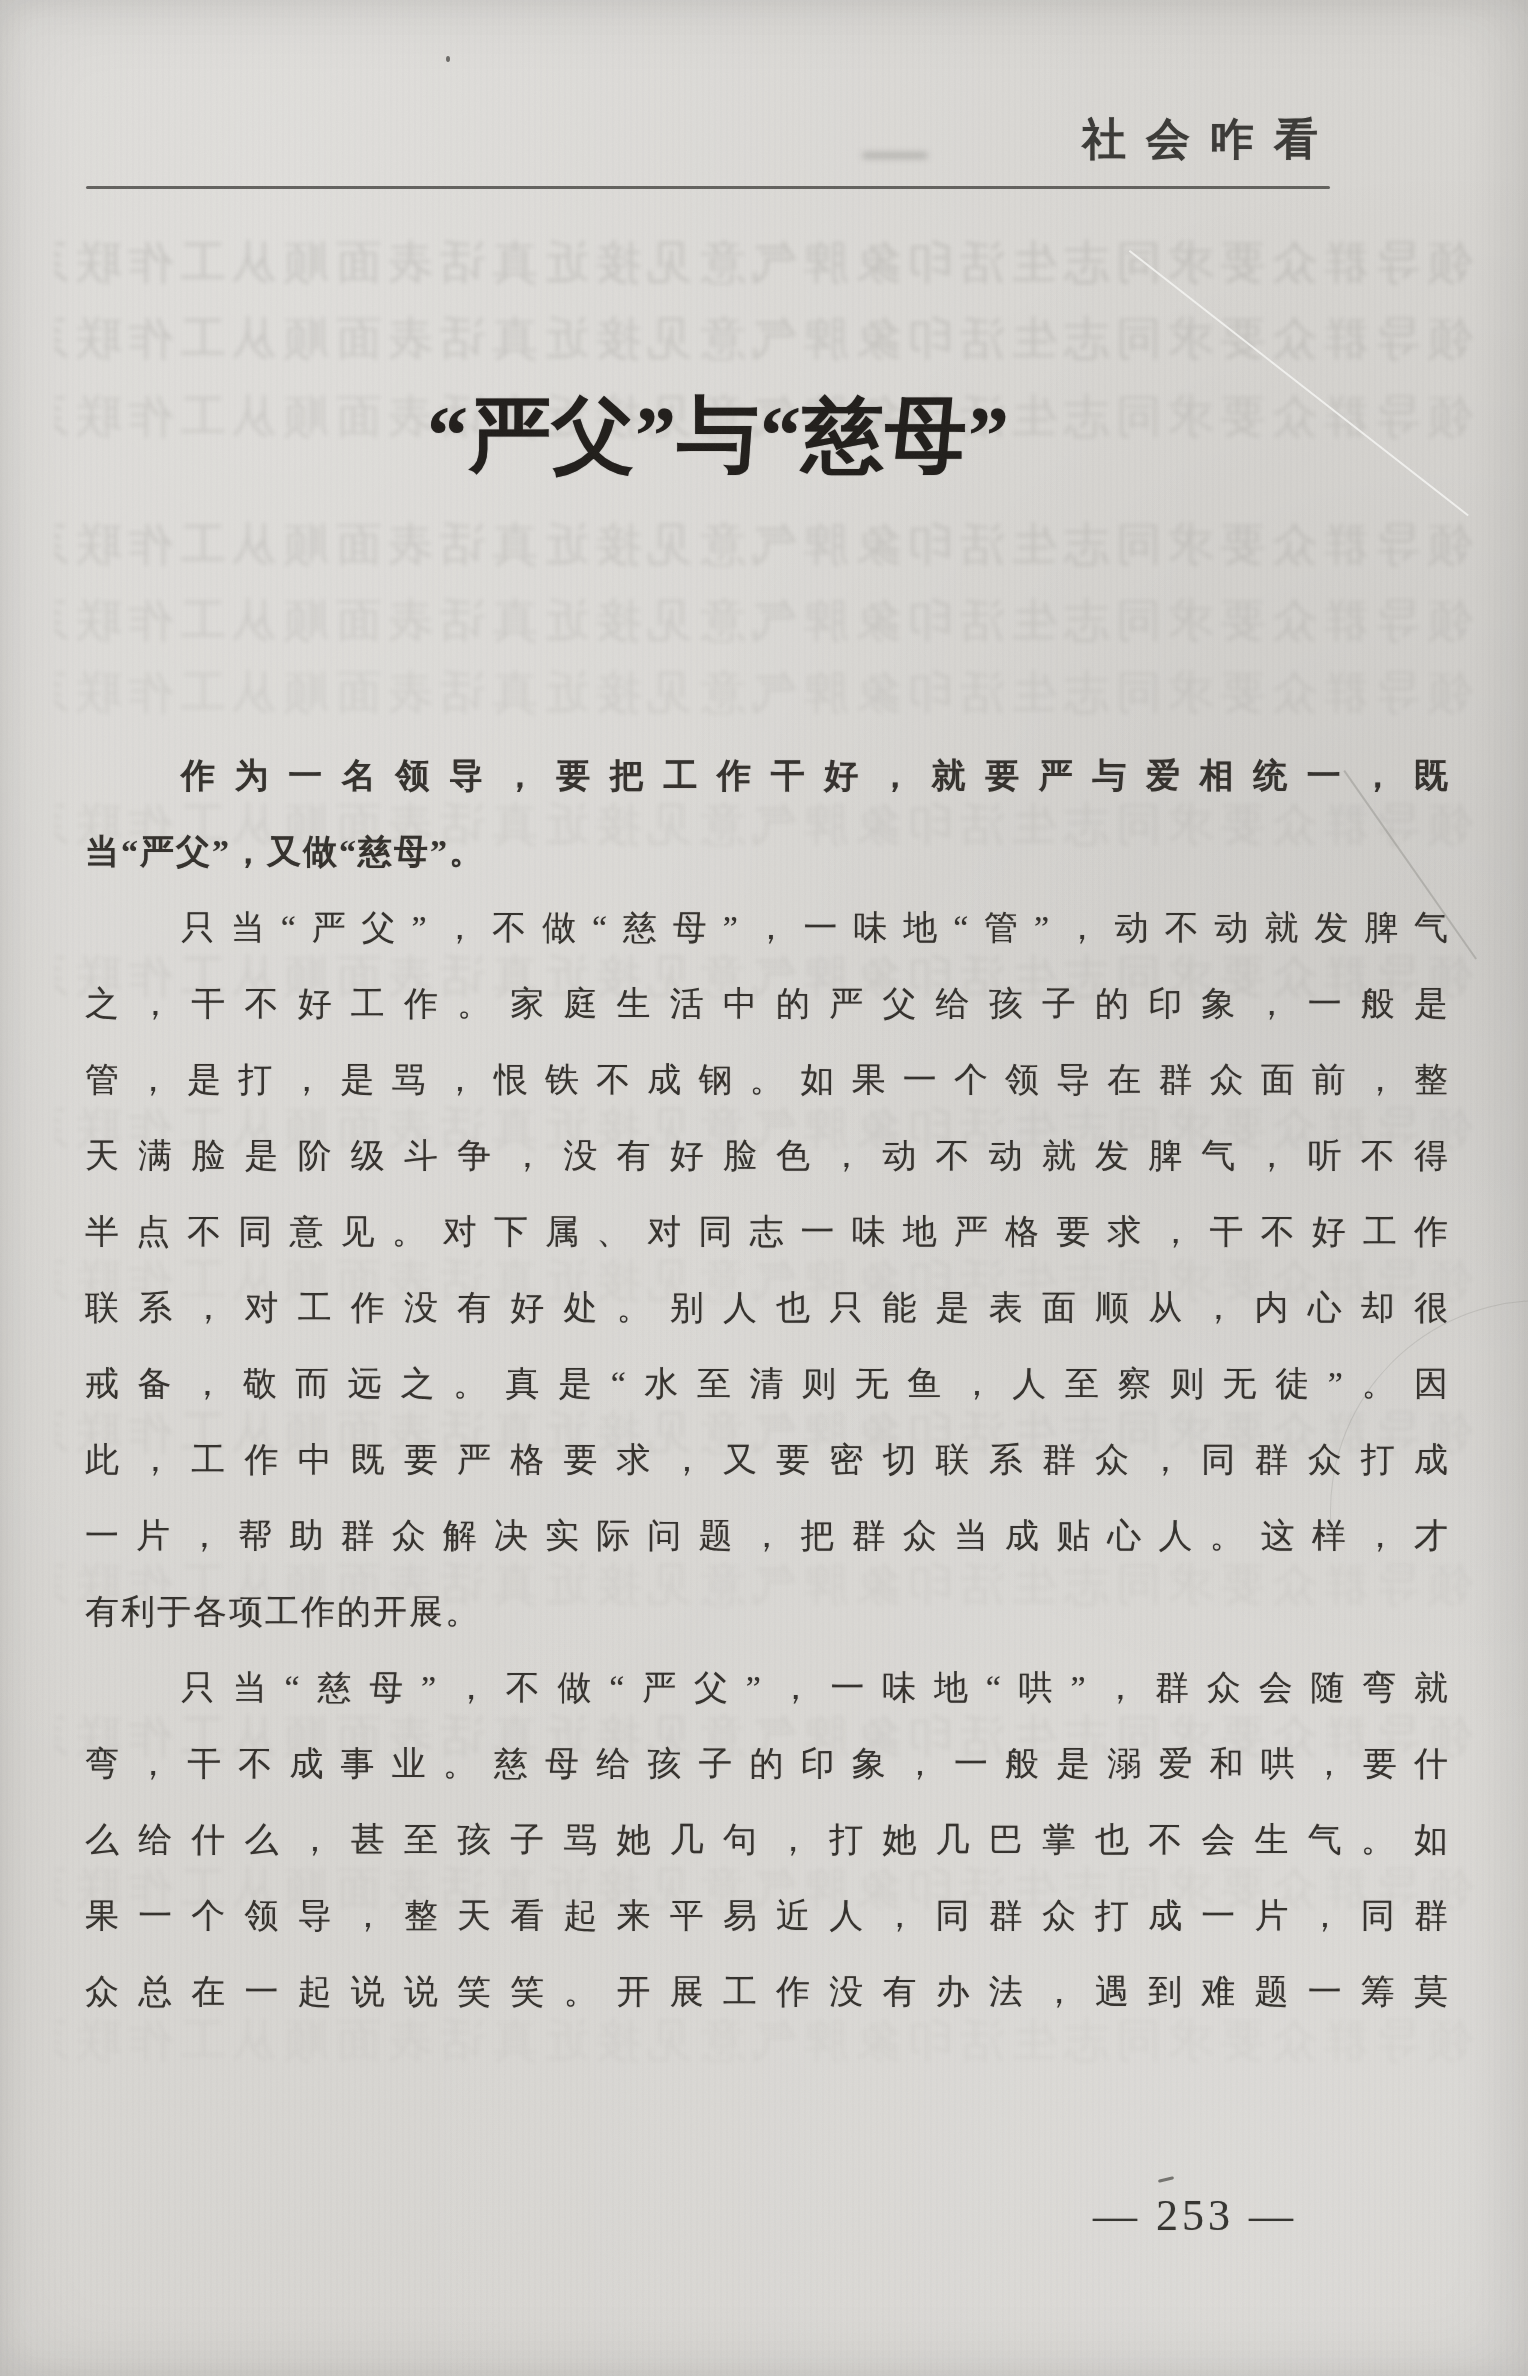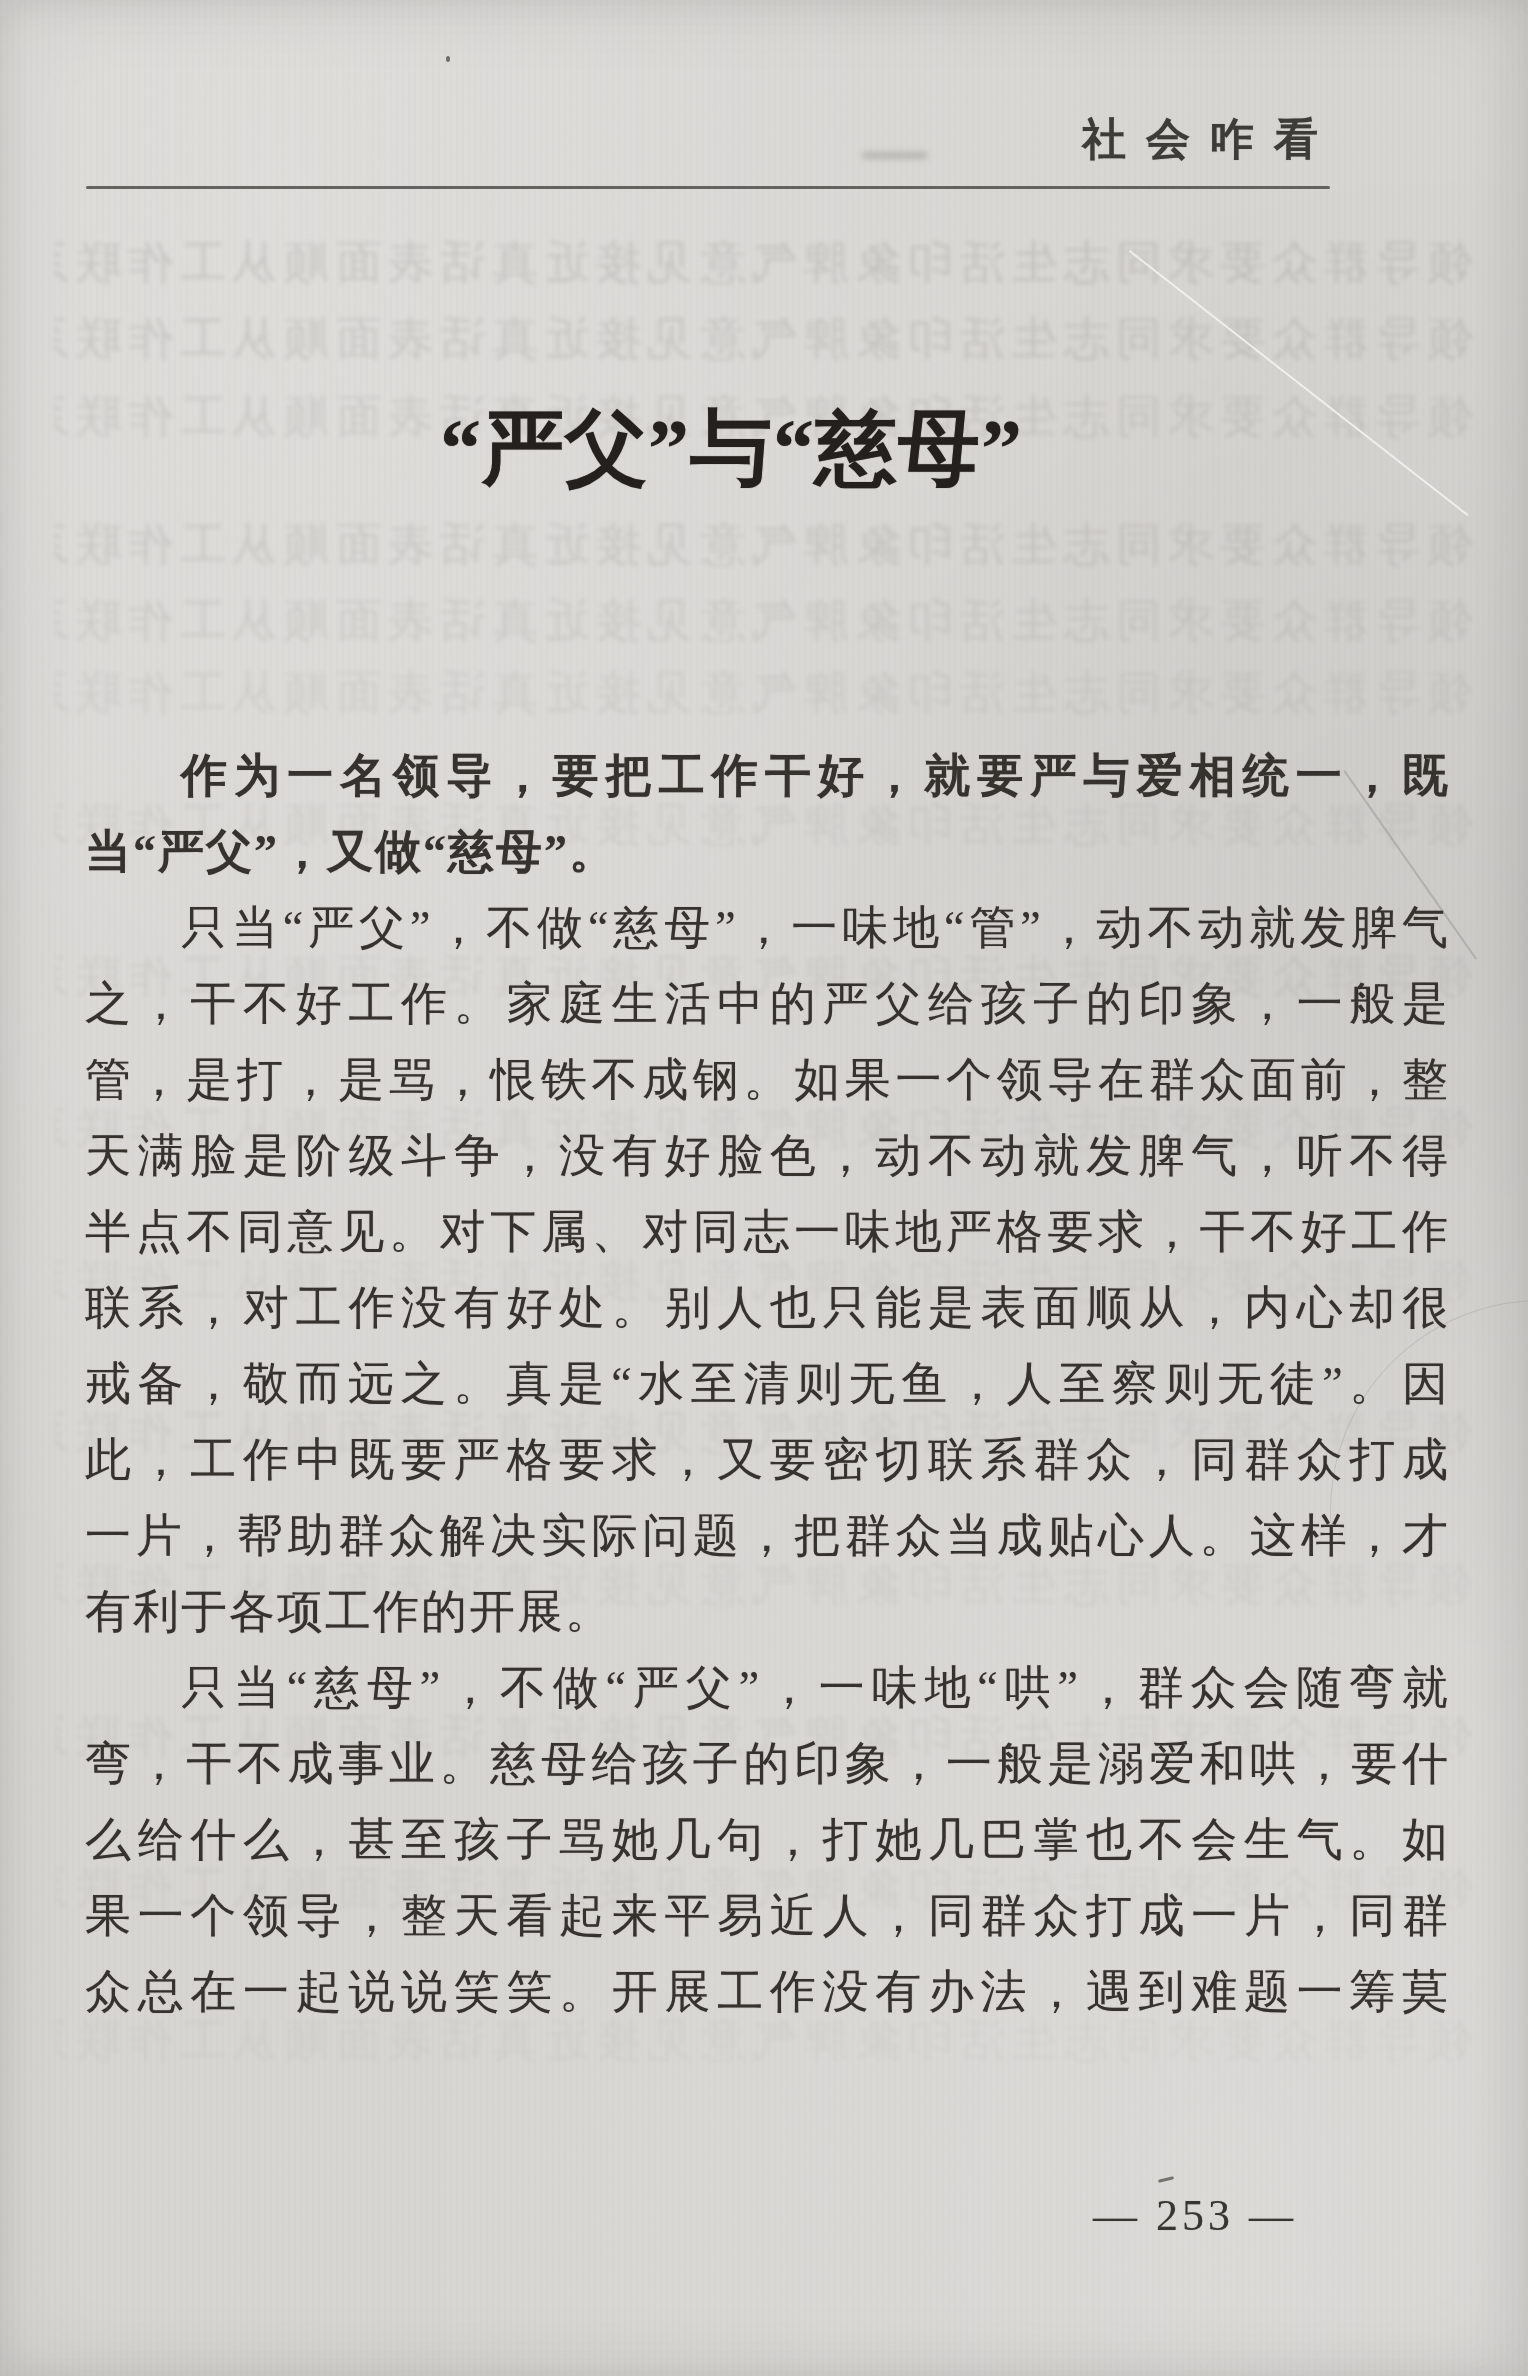--- a/index.html
+++ b/index.html
@@ -27,34 +27,34 @@
   }
   .head-rule{
     position:absolute; top:186px; left:86px; right:198px;
     height:3px; background:#4d4c49; opacity:0.85; border-radius:2px;
   }
   .smudge{
     position:absolute; top:152px; left:862px; width:66px; height:7px;
     background:#aeada9; filter:blur(3px); opacity:0.8; border-radius:4px;
   }
   .title{
-    position:absolute; top:382px; left:85px; width:1363px; margin:17px;
+    position:absolute; top:382px; left:85px; width:1363px; margin:4px;
     transform:translateX(-52px);
     text-align:center;
     font-size:82px; line-height:100px; font-weight:900; letter-spacing:1px;
     color:var(--title_ink,#211e1b);
     text-shadow:0 0 1px rgba(20,18,16,0.55);
     z-index:3; white-space:nowrap;
   }
   .body-text{
     position:absolute; top:738px; left:85px; width:1363px;
     z-index:3;
   }
   .bodyline{
-    font-size:46px; line-height:76px; height:76px;
+    font-size:34px; line-height:76px; height:76px;
     text-align:justify; text-align-last:justify;
     text-shadow:0 0 1px rgba(46,42,38,0.35);
     font-weight:400;
   }
   .bodyline.end{ text-align-last:left; letter-spacing:2px; }
   .bodyline.indent{ padding-left:96px; }
   .bodyline.lead{ font-weight:600; }
   .ghost-layer{ position:absolute; inset:0; z-index:1; pointer-events:none; }
   .ghost{
     position:absolute; left:55px; right:55px;

